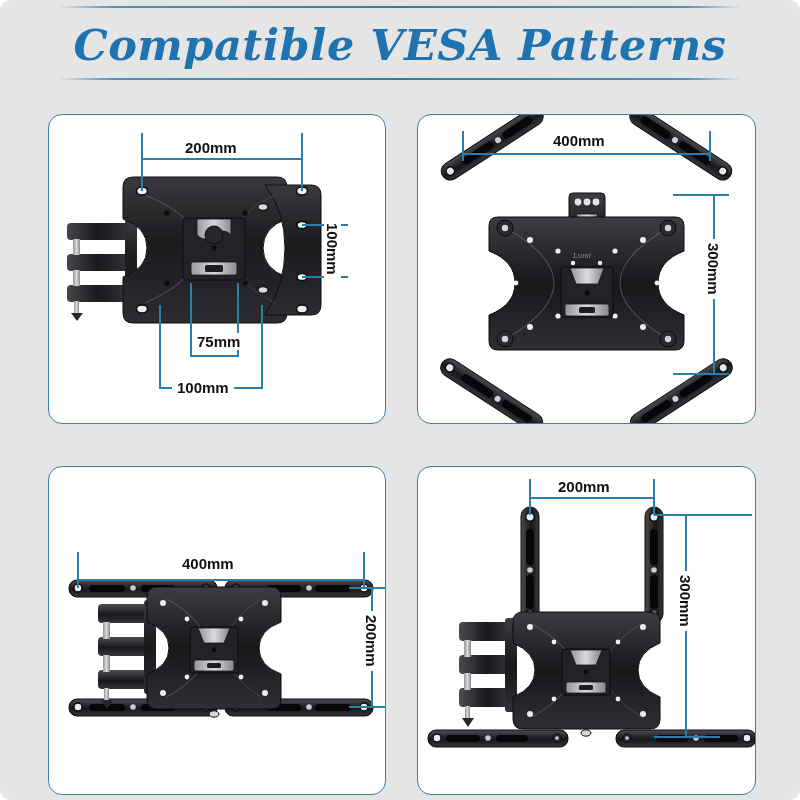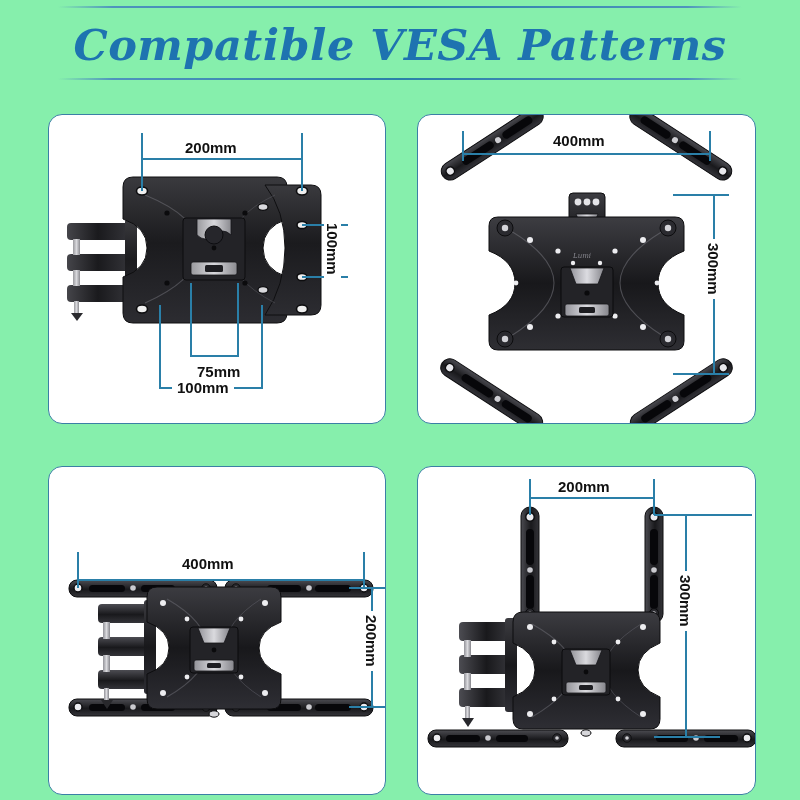--- a/index.html
+++ b/index.html
@@ -1,21 +1,21 @@
 <!DOCTYPE html>
 <html><head>
 <meta charset="utf-8">
 <style>
   html,body{margin:0;padding:0;}
   body{
     width:800px;height:800px;background:#ffffff;
     font-family:"Liberation Sans", sans-serif;
     overflow:hidden;position:relative;
   }
-  .page{position:absolute;inset:0;background:#86efac;}
+  .page{position:absolute;inset:0;background:#e5e5e5;border-radius:11px;}
 
   
   .header{position:absolute;left:0;top:0;width:800px;height:100px;}
   .rule{position:absolute;left:58px;width:684px;height:2px;
         background:linear-gradient(90deg,rgba(42,127,168,0) 0%,#4f93bd 8%,#2a7fa8 50%,#4f93bd 92%,rgba(42,127,168,0) 100%);}
   .rule.top{top:6px;}
   .rule.bot{top:78px;}
   .title{
     position:absolute;left:0;top:14px;width:800px;height:62px;
     line-height:62px;text-align:center;
@@ -154,21 +154,21 @@
       <div class="dim-label" style="left:131px;top:24px;">200mm</div>
 
       <div class="dim-h" style="left:253px;top:109px;width:46px;"></div>
       <div class="dim-h" style="left:253px;top:161px;width:46px;"></div>
       <div class="dim-v" style="left:283px;top:109px;height:53px;"></div>
       <div class="dim-label vert" style="left:292px;top:104px;">100mm</div>
 
       <div class="dim-v" style="left:141px;top:168px;height:74px;"></div>
       <div class="dim-v" style="left:188px;top:168px;height:74px;"></div>
       <div class="dim-h" style="left:141px;top:240px;width:49px;"></div>
-      <div class="dim-label" style="left:143px;top:248px;">75mm</div>
+      <div class="dim-label" style="left:143px;top:218px;">75mm</div>
 
       <div class="dim-v" style="left:110px;top:190px;height:84px;"></div>
       <div class="dim-v" style="left:212px;top:190px;height:84px;"></div>
       <div class="dim-h" style="left:110px;top:272px;width:104px;"></div>
       <div class="dim-label" style="left:123px;top:264px;">100mm</div>
     </div>
   </div>
 
   <div class="panel" id="panel-tr">
     <div class="stage">

